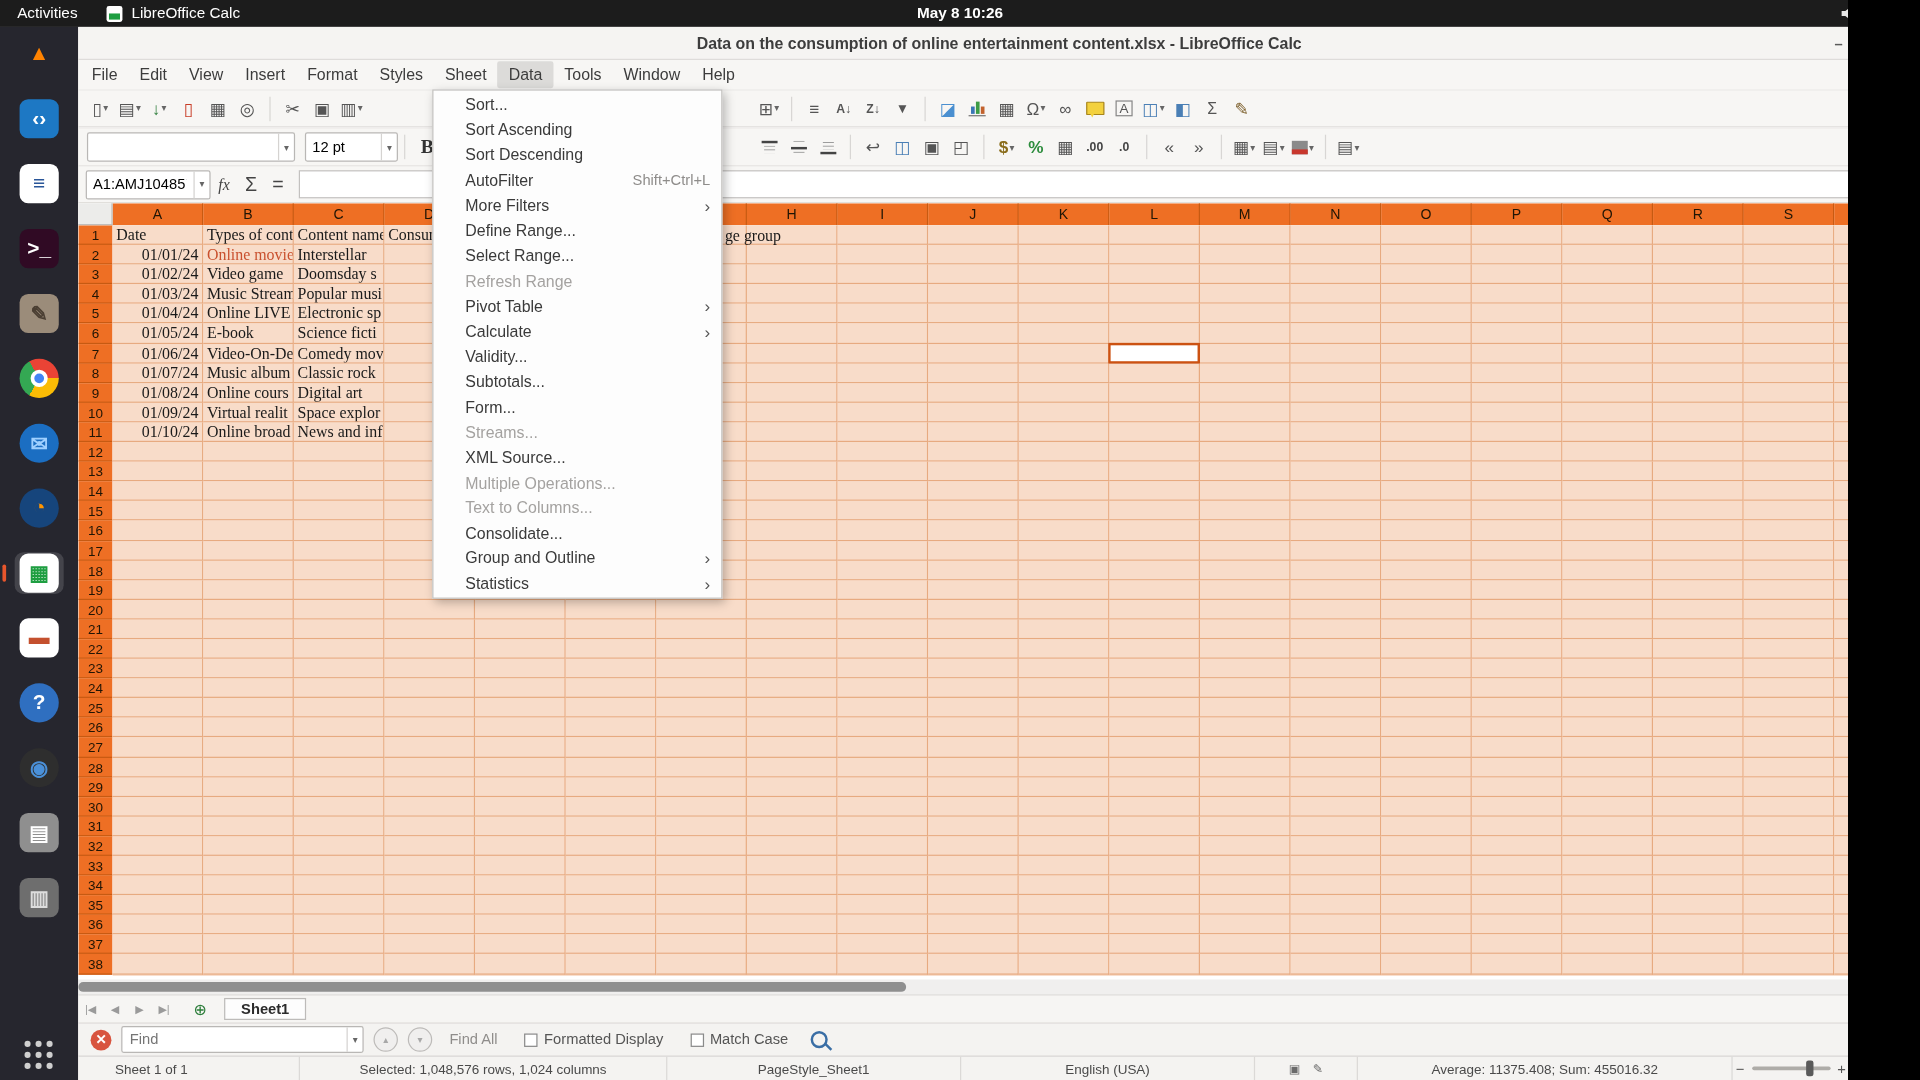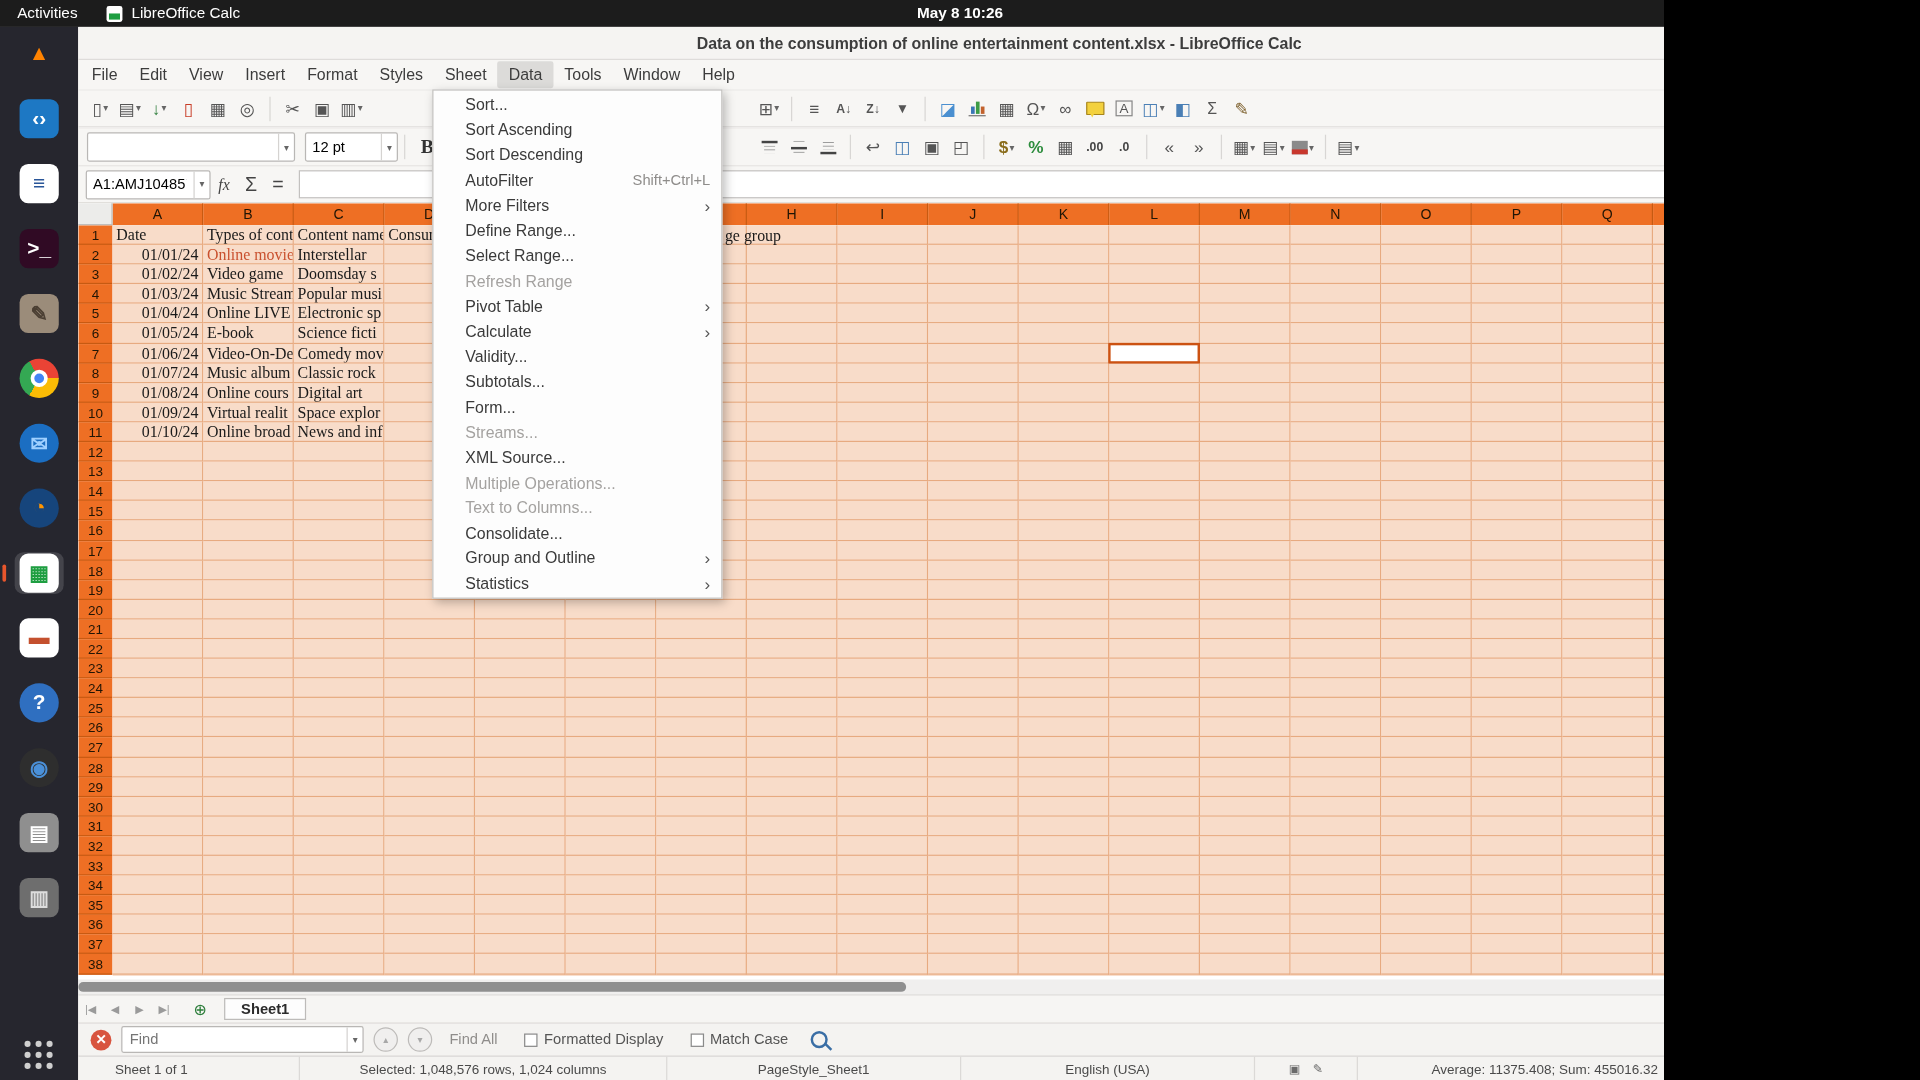--- a/index.html
+++ b/index.html
@@ -1,16 +1,16 @@
 <!DOCTYPE html>
 <html><head>
 <meta charset="utf-8">
 <style>
   html,body{margin:0;padding:0;background:#000;}
-  .stage{width:1664px;height:1080px;overflow:hidden;position:relative;}
+  .stage{width:1848px;height:1080px;overflow:hidden;position:relative;}
   .screen{width:1568px;height:882px;transform:scale(1.2244898);transform-origin:0 0;position:relative;
           font-family:"Liberation Sans",sans-serif;background:#fff;}
   
   .topbar{position:absolute;left:0;top:0;width:1568px;height:22px;background:#1c1c1c;color:#fff;
           display:flex;align-items:center;font-size:12.5px;}
   .tb-left{display:flex;align-items:center;gap:24px;padding-left:14px;}
   .appchip{display:flex;align-items:center;gap:7px;}
   .calc-mini{width:13px;height:13px;background:#fff;border-radius:2px;position:relative;}
   .calc-mini::after{content:'';position:absolute;left:2px;top:6px;right:2px;bottom:2px;background:#1e9e41;}
   .tb-clock{position:absolute;left:0;right:0;text-align:center;font-weight:bold;pointer-events:none;}

